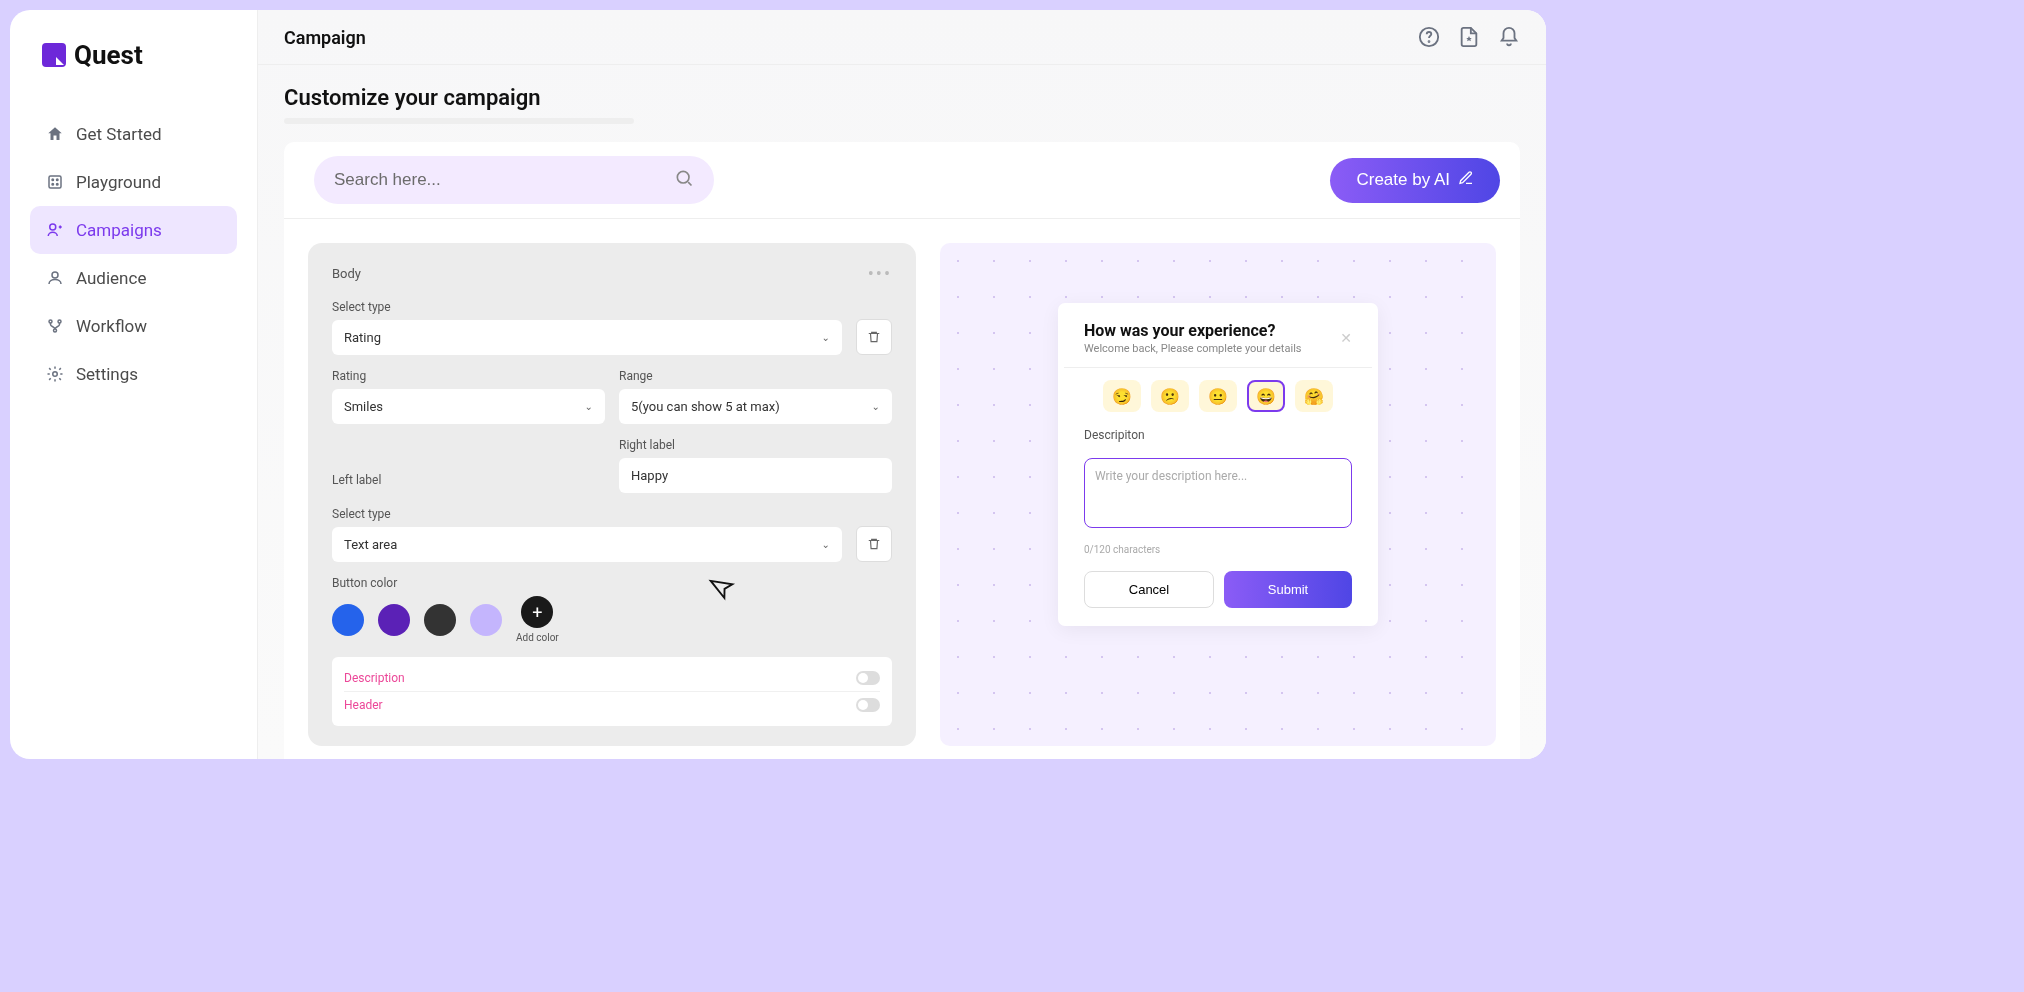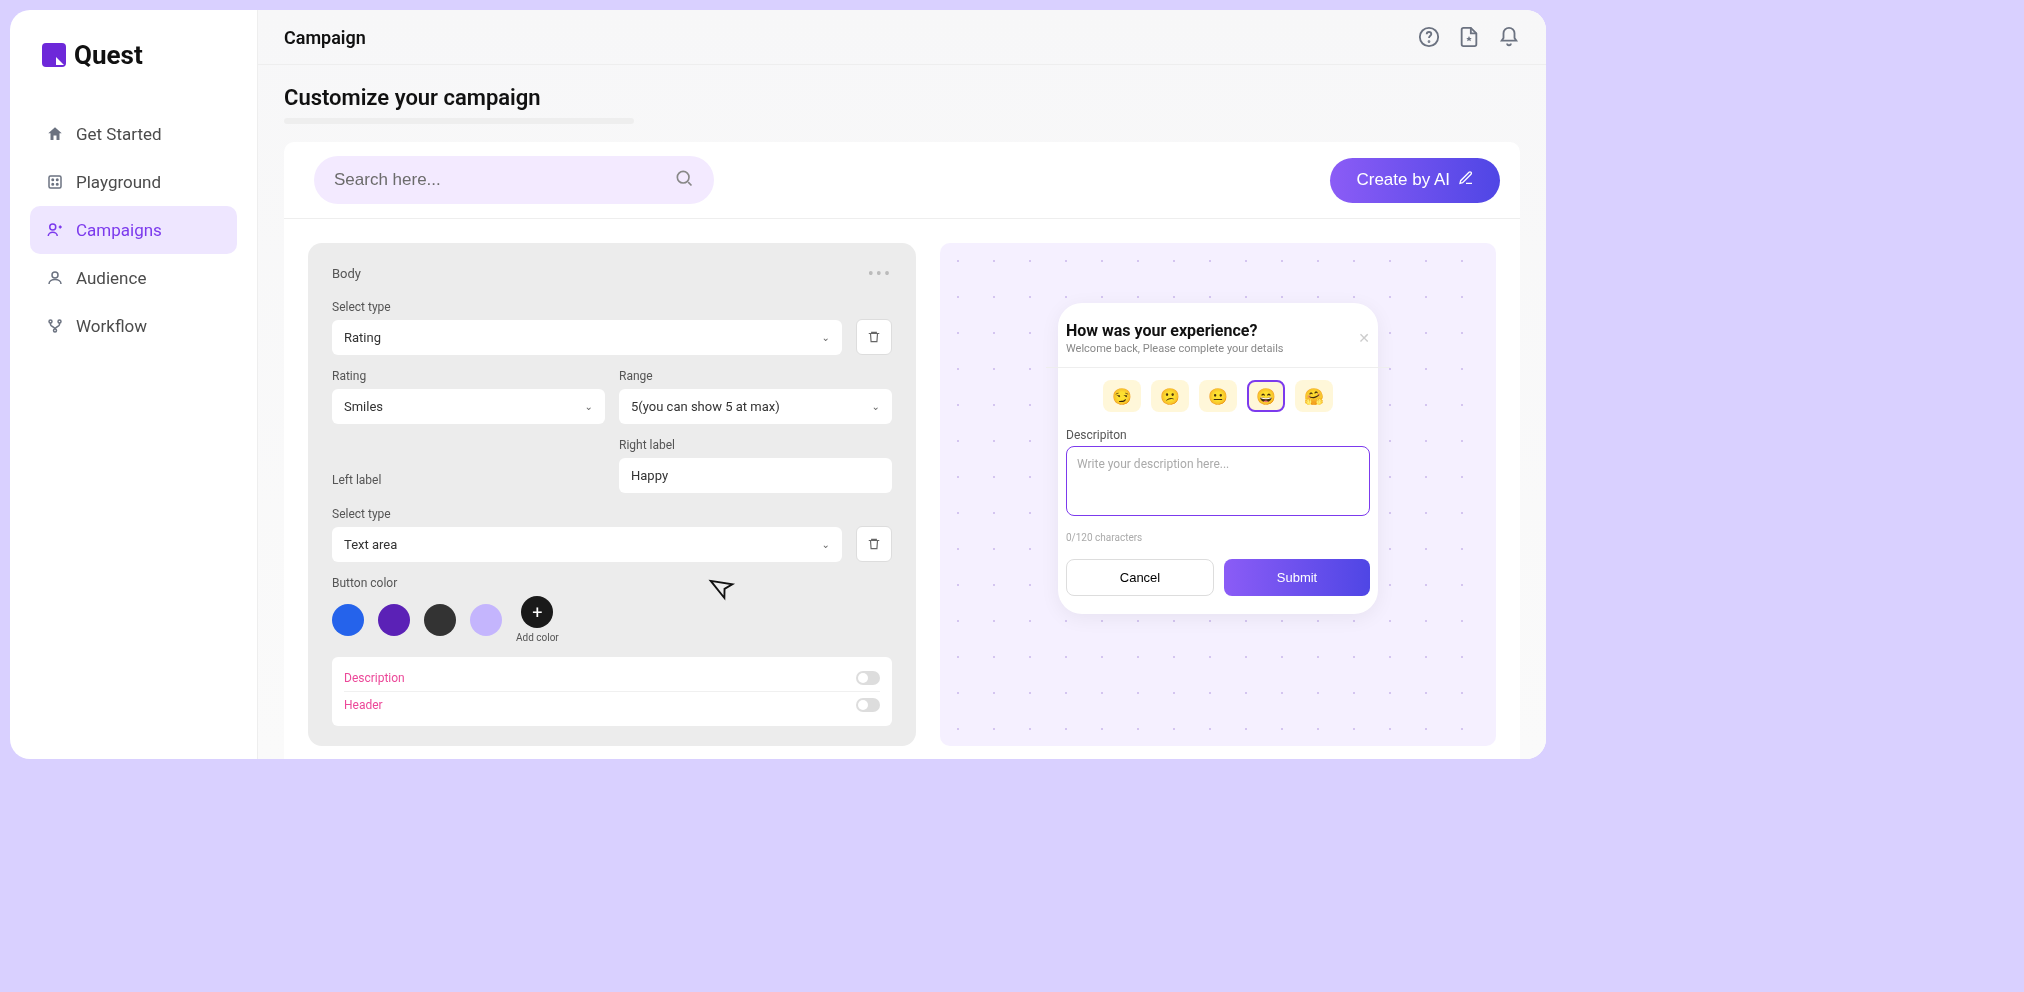--- a/index.html
+++ b/index.html
@@ -254,38 +254,38 @@
       border-radius: 10px;
       padding: 60px 40px;
       background-image: radial-gradient(#d4c5f0 1.5px, transparent 1.5px);
       background-size: 36px 36px;
       display: flex;
       align-items: flex-start;
       justify-content: center;
     }
     .preview-card {
       background: #fff;
-      border-radius: 24px;
-      padding: 18px 8px;
+      border-radius: 7px;
+      padding: 18px 26px;
       width: 320px;
       box-shadow: 0 4px 20px rgba(0,0,0,0.06);
     }
     .preview-title-row { display:flex; justify-content: space-between; align-items: center; }
     .preview-title { font-size: 16px; font-weight: 700; color: #111; }
     .preview-sub { font-size: 11px; color: #888; margin-top: 2px; }
     .close-x { color: #ccc; font-size: 14px; cursor: pointer; }
     .divider { height: 1px; background: #eee; margin: 12px -20px; }
     .emoji-row { display: flex; gap: 10px; justify-content: center; margin: 10px 0 16px; }
     .emoji-btn {
       width: 38px; height: 32px; border-radius: 8px; background: #fff7d9;
       display: flex; align-items: center; justify-content: center; font-size: 16px;
       cursor: pointer;
     }
     .emoji-btn.selected { border: 2px solid #7c3aed; }
-    .preview-label { font-size: 12px; color: #555; margin-bottom: 4px; }
+    .preview-label { font-size: 12px; color: #555; margin-bottom: 16px; }
     .preview-textarea {
       border: 1.5px solid #7c3aed;
       border-radius: 8px;
       padding: 10px;
       height: 70px;
       font-size: 12px;
       color: #999;
     }
     .char-count { font-size: 10px; color: #aaa; margin-top: 16px; }
     .preview-btns { display: flex; gap: 10px; margin-top: 16px; }
@@ -352,20 +352,29 @@
       <div class="nav-item">
         <span class="nav-icon">
           <svg width="18" height="18" viewBox="0 0 24 24" fill="none" stroke="currentColor" stroke-width="2">
               <circle cx="6" cy="6" r="2"></circle>
               <circle cx="18" cy="6" r="2"></circle>
               <circle cx="12" cy="18" r="2"></circle>
               <path d="M6 8v2c0 3 6 3 6 6M18 8v2c0 3-6 3-6 6"></path>
             </svg>
         </span>
         <span>Workflow</span>
+      </div>
+      <div class="nav-item">
+        <span class="nav-icon">
+          <svg width="18" height="18" viewBox="0 0 24 24" fill="none" stroke="currentColor" stroke-width="2">
+              <circle cx="12" cy="12" r="3"></circle>
+              <path d="M12 2v3M12 19v3M4.2 4.2l2.1 2.1M17.7 17.7l2.1 2.1M2 12h3M19 12h3M4.2 19.8l2.1-2.1M17.7 6.3l2.1-2.1"></path>
+            </svg>
+        </span>
+        <span>Settings</span>
       </div>
     </nav>
   </aside>
 
   <main class="main">
     <div class="topbar">
       <div class="topbar-title">Campaign</div>
       <div class="topbar-icons">
         <span class="topbar-icon">
           <svg width="22" height="22" viewBox="0 0 24 24" fill="none" stroke="currentColor" stroke-width="2">

